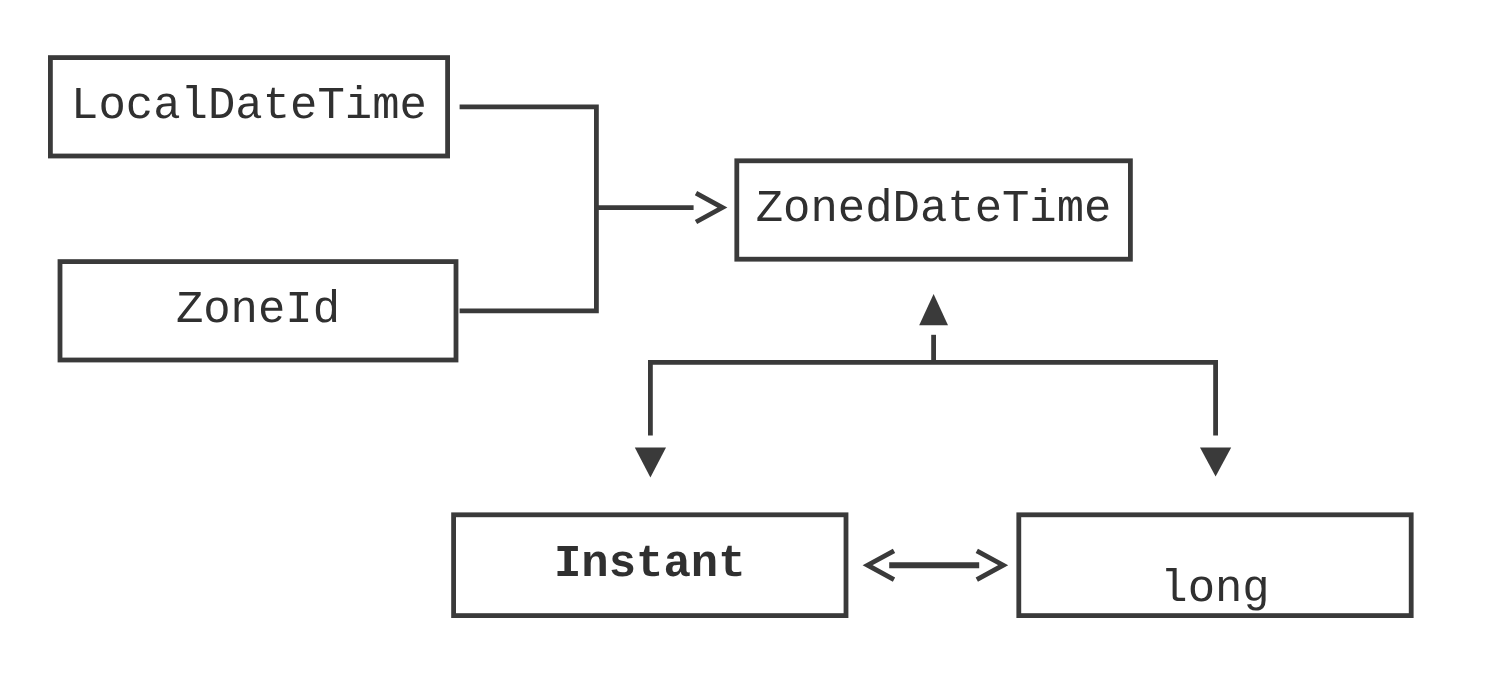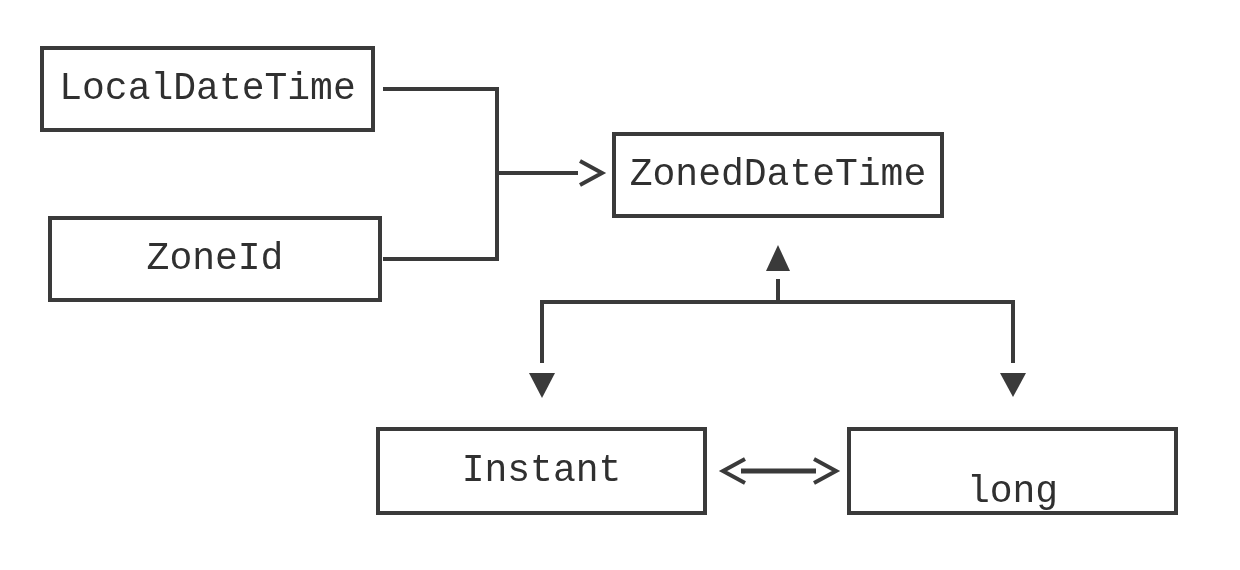--- a/index.html
+++ b/index.html
@@ -32,21 +32,21 @@
     align-items: center;
     justify-content: center;
     font-size: 38px;
     line-height: 1;
     color: #303030;
     white-space: nowrap;
   }
   .node-local-date-time { left: 40px;  top: 46px;  width: 335px; height: 86px; font-family: Liberation Mono, monospace; }
   .node-zone-id         { left: 48px;  top: 216px; width: 334px; height: 86px; }
   .node-zoned-date-time { left: 612px; top: 132px; width: 332px; height: 86px; }
-  .node-instant         { left: 376px; top: 427px; width: 331px; height: 88px; }
+  .node-instant         { left: 376px; top: 427px; width: 331px; height: 88px; font-weight: bold; }
   .node-long            { left: 847px; top: 427px; width: 331px; height: 88px; align-items: flex-end; }
 </style>
 </head>
 <body>
 
 <div class="canvas">
 
   <svg class="wires" viewBox="0 0 1240 570" xmlns="http://www.w3.org/2000/svg">
 
     <polyline points="383,89 497,89 497,259 383,259" fill="none" stroke="#3a3a3a" stroke-width="4"></polyline>

